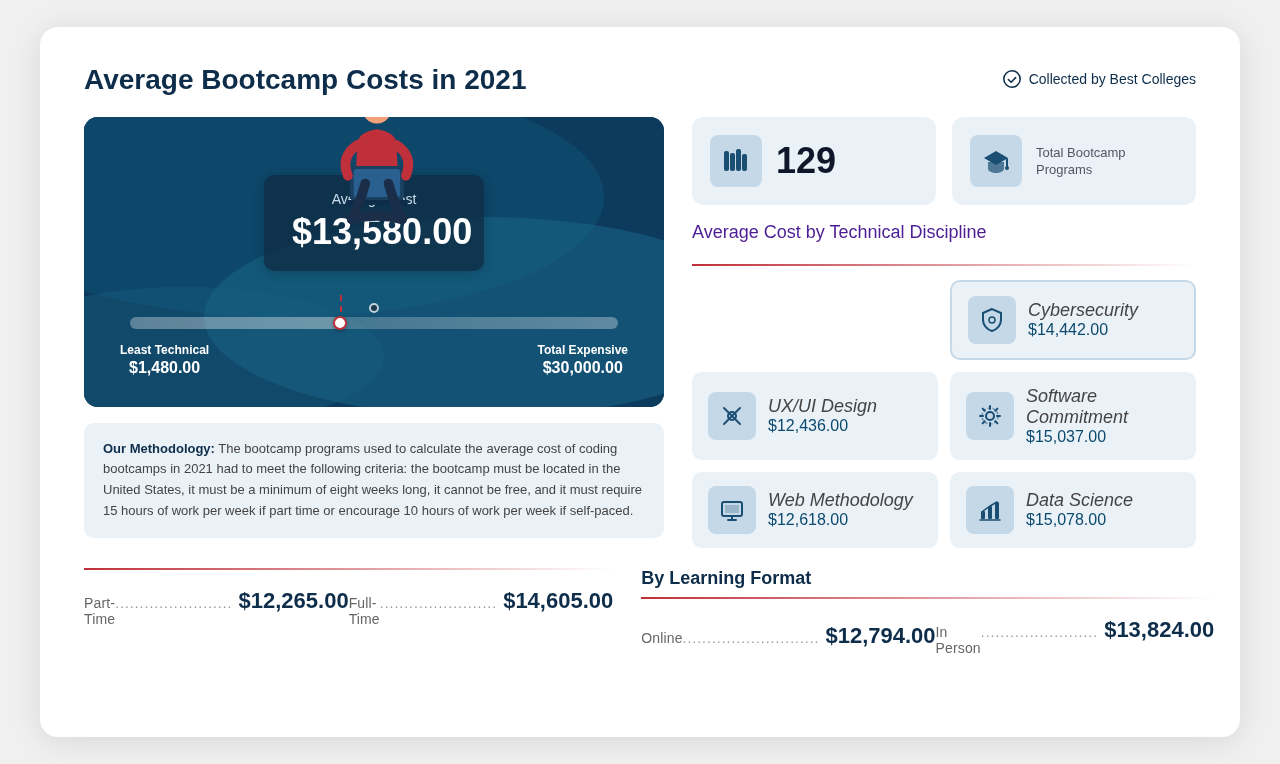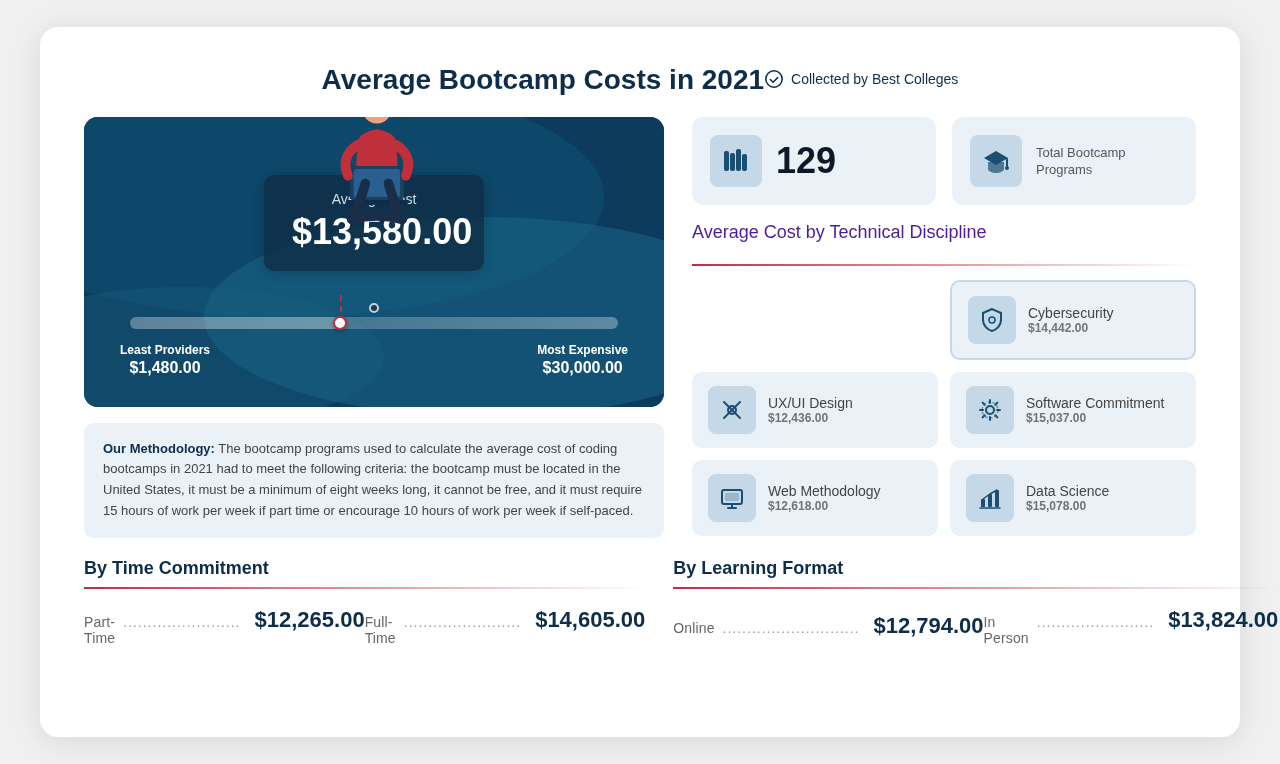--- a/index.html
+++ b/index.html
@@ -16,21 +16,21 @@
       border-radius: 18px;
       width: 1200px;
       min-height: 710px;
       padding: 36px 44px 32px 44px;
       box-shadow: 0 4px 32px rgba(0,0,0,0.10);
       position: relative;
     }
     
     .header {
       display: flex;
-      justify-content: center;
+      justify-content: space-between;
       align-items: flex-start;
       margin-bottom: 20px;
     }
     .header-title {
       font-size: 28px;
       font-weight: 800;
       color: #0d2d4a;
       line-height: 1.2;
     }
     .collected-by {
@@ -268,28 +268,29 @@
       background: #c5d8e8;
       border-radius: 8px;
       display: flex;
       align-items: center;
       justify-content: center;
       font-size: 22px;
       color: #1a4e72;
       flex-shrink: 0;
     }
     .discipline-info .discipline-name {
-      font-size: 14px;
+      font-size: 18px;
       color: #444;
       font-weight: 400;
+      font-style: italic;
     }
     .discipline-info .discipline-cost {
-      font-size: 12px;
-      font-weight: 700;
-      color: #737373;
+      font-size: 16px;
+      font-weight: 400;
+      color: #0c4a6e;
     }
     
     .cybersecurity-card {
       border: 2px solid #c5d8e8;
     }
     
     .bottom-section {
       display: flex;
       gap: 28px;
       margin-top: 20px;
@@ -310,21 +311,21 @@
       border: none;
     }
     .bottom-stats-row {
       display: flex;
       justify-content: space-between;
       align-items: center;
     }
     .bottom-stat {
       display: flex;
       align-items: baseline;
-      gap: 8px;
+      gap: 0;
     }
     .bottom-stat-label {
       font-size: 14px;
       color: #666;
       letter-spacing: 0.01em;
     }
     .bottom-stat-dots {
       color: #999;
       font-size: 14px;
       letter-spacing: 1px;
@@ -400,25 +401,25 @@
             </div>
             <div class="slider-track-wrapper">
               <div style="position:absolute; left:43%; top:-22px; width:2px; height:28px; border-left: 2px dashed #c0303a;"></div>
               <div class="slider-track">
                 <div class="slider-fill"></div>
                 <div class="slider-thumb"></div>
               </div>
             </div>
             <div class="range-labels">
               <div class="range-label">
-                <div class="label-title">Least Providers</div>
+                <div class="label-title">Least Technical</div>
                 <div class="label-val">$1,480.00</div>
               </div>
               <div class="range-label">
-                <div class="label-title">Most Expensive</div>
+                <div class="label-title">Total Expensive</div>
                 <div class="label-val">$30,000.00</div>
               </div>
             </div>
           </div>
         </div>
       </div>
 
       <div class="methodology-box">
         <b>Our Methodology:</b>
         <span>The bootcamp programs used to calculate the average cost of coding bootcamps in 2021 had to meet the following criteria: the bootcamp must be located in the United States, it must be a minimum of eight weeks long, it cannot be free, and it must require 15 hours of work per week if part time or encourage 10 hours of work per week if self-paced.</span>
@@ -548,21 +549,20 @@
           </div>
         </div>
       </div>
 
     </div>
   </div>
 
   <div class="bottom-section">
 
     <div class="bottom-half">
-      <div class="bottom-title">By Time Commitment</div>
       <hr class="bottom-divider">
       <div class="bottom-stats-row">
         <div class="bottom-stat">
           <span class="bottom-stat-label">Part-Time</span>
           <span class="bottom-stat-dots">........................</span>
           <span class="bottom-stat-value">$12,265.00</span>
         </div>
         <div class="bottom-stat">
           <span class="bottom-stat-label">Full-Time</span>
           <span class="bottom-stat-dots">........................</span>

